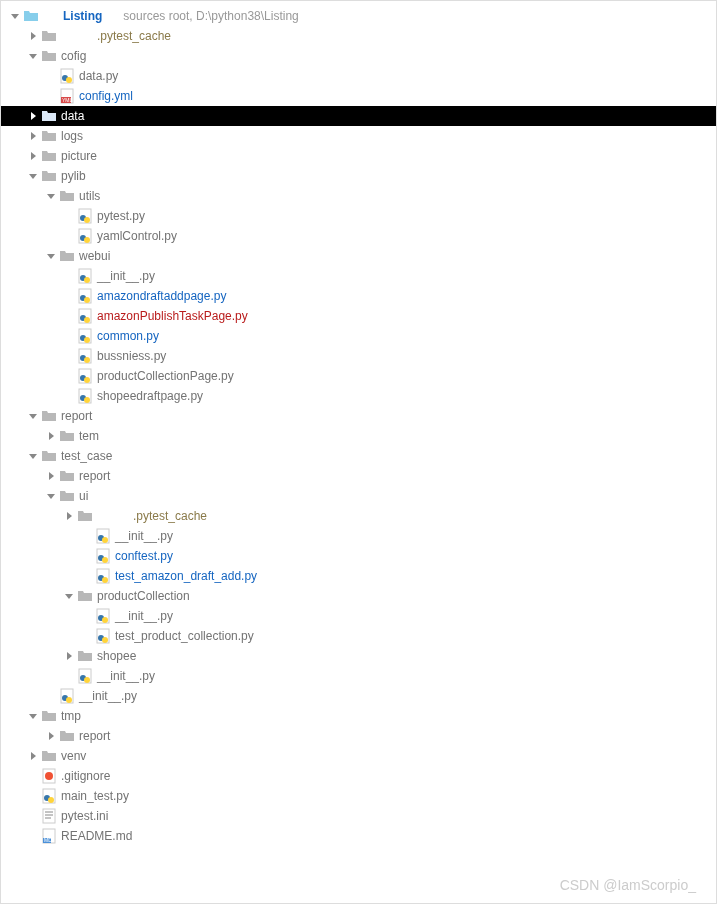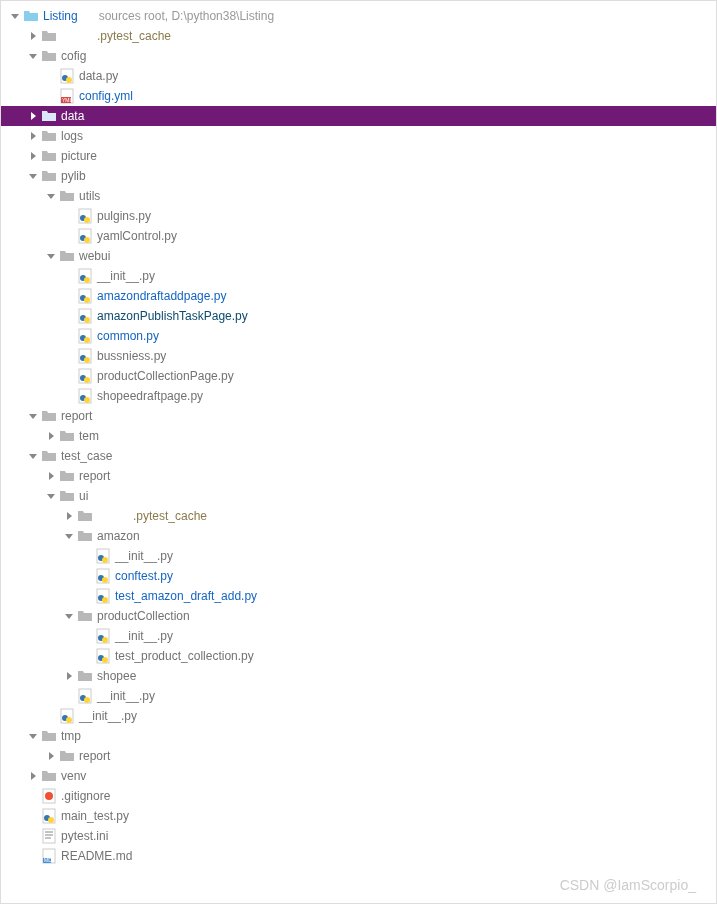--- a/index.html
+++ b/index.html
@@ -14,21 +14,21 @@
       border: 1px solid #ddd;
     }
     .tree { padding: 5px 0; }
     .row {
       display: flex;
       align-items: center;
       height: 20px;
       white-space: nowrap;
       cursor: pointer;
     }
-    .selected { background: #701a75; color: #fff; }
+    .selected { background: #000000; color: #fff; }
     .selected .label { color: #fff !important; }
     .arrow {
       width: 12px;
       height: 12px;
       display: inline-flex;
       align-items: center;
       justify-content: center;
       margin-right: 2px;
       flex-shrink: 0;
     }
@@ -36,25 +36,25 @@
     .icon {
       width: 16px;
       height: 16px;
       margin-right: 4px;
       display: inline-flex;
       align-items: center;
       justify-content: center;
       flex-shrink: 0;
     }
     .label { color: #737373; }
-    .label.bold { font-weight: normal; }
+    .label.bold { font-weight: bold; margin-left: 20px; }
     .muted { color: #999; margin-left: 21px; }
     .link { color: #1565c0; }
     .excluded { color: #8a7a4a; margin-left: 36px; }
-    .vcs-green { color: #0c4a6e; }
+    .vcs-green { color: #b91c1c; }
     .watermark {
       position: absolute;
       bottom: 10px;
       right: 20px;
       color: #ccc;
       font-size: 14px;
       font-family: Arial, sans-serif;
     }
     .indent { display: inline-block; flex-shrink: 0; }
   </style>
@@ -202,21 +202,21 @@
     <div class="row">
       <span class="indent" style="width: 62px;"></span>
       <span class="arrow"></span>
       <span class="icon">
         <svg width="16" height="16" viewBox="0 0 16 16">
           <rect x="2" y="1" width="12" height="14" fill="#fff" stroke="#ccc"></rect>
           <circle cx="6" cy="10" r="3" fill="#3776ab"></circle>
           <circle cx="10" cy="12" r="3" fill="#ffd43b"></circle>
         </svg>
       </span>
-      <span class="label">pulgins.py</span>
+      <span class="label">pytest.py</span>
     </div>
     <div class="row">
       <span class="indent" style="width: 62px;"></span>
       <span class="arrow"></span>
       <span class="icon">
         <svg width="16" height="16" viewBox="0 0 16 16">
           <rect x="2" y="1" width="12" height="14" fill="#fff" stroke="#ccc"></rect>
           <circle cx="6" cy="10" r="3" fill="#3776ab"></circle>
           <circle cx="10" cy="12" r="3" fill="#ffd43b"></circle>
         </svg>
@@ -397,34 +397,20 @@
         <svg viewBox="0 0 8 8">
           <path d="M2 0 L7 4 L2 8 Z" fill="#888"></path>
         </svg>
       </span>
       <span class="icon">
         <svg width="16" height="16" viewBox="0 0 16 16">
           <path d="M1 3 L6 3 L7 5 L15 5 L15 13 L1 13 Z" fill="#b8b8b8"></path>
         </svg>
       </span>
       <span class="label excluded">.pytest_cache</span>
-    </div>
-    <div class="row">
-      <span class="indent" style="width: 62px;"></span>
-      <span class="arrow">
-        <svg viewBox="0 0 8 8">
-          <path d="M0 2 L8 2 L4 7 Z" fill="#888"></path>
-        </svg>
-      </span>
-      <span class="icon">
-        <svg width="16" height="16" viewBox="0 0 16 16">
-          <path d="M1 3 L6 3 L7 5 L15 5 L15 13 L1 13 Z" fill="#b8b8b8"></path>
-        </svg>
-      </span>
-      <span class="label">amazon</span>
     </div>
     <div class="row">
       <span class="indent" style="width: 80px;"></span>
       <span class="arrow"></span>
       <span class="icon">
         <svg width="16" height="16" viewBox="0 0 16 16">
           <rect x="2" y="1" width="12" height="14" fill="#fff" stroke="#ccc"></rect>
           <circle cx="6" cy="10" r="3" fill="#3776ab"></circle>
           <circle cx="10" cy="12" r="3" fill="#ffd43b"></circle>
         </svg>

